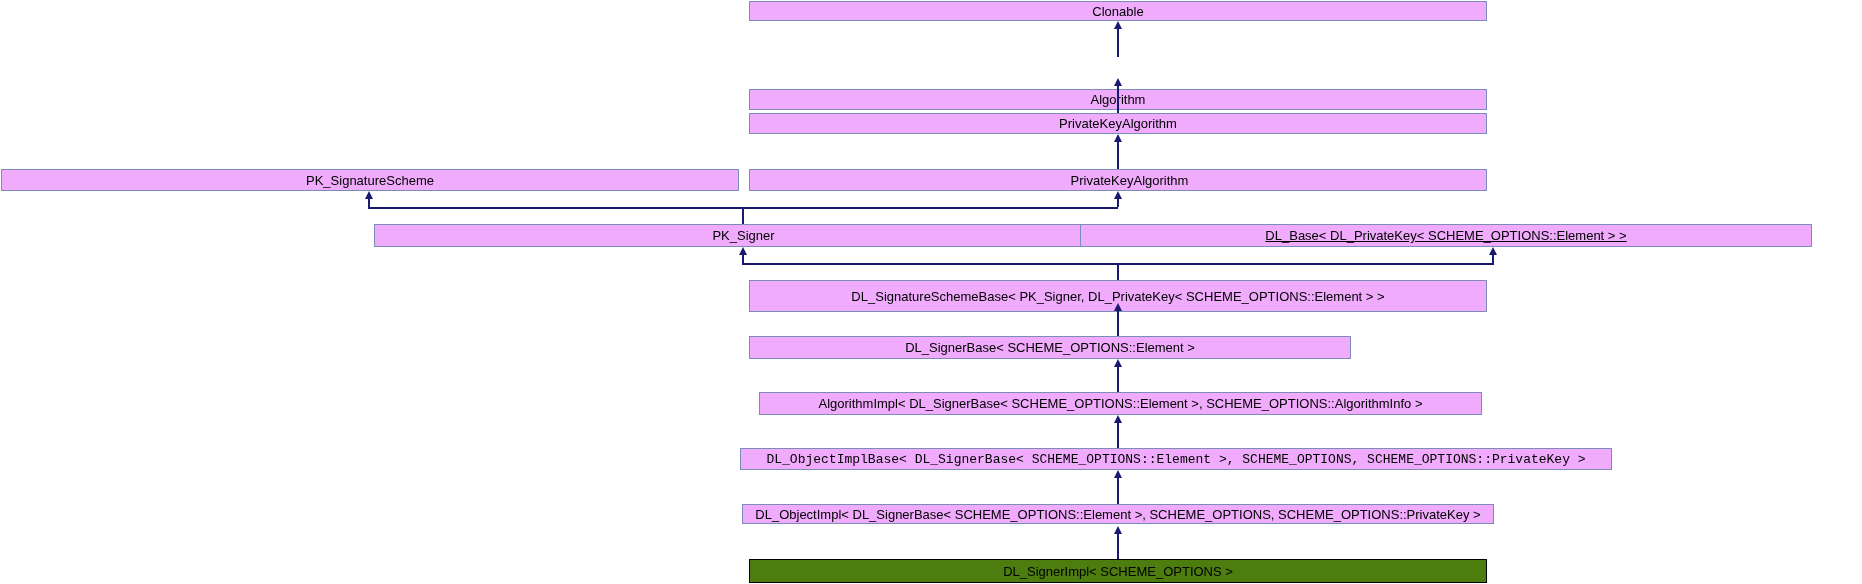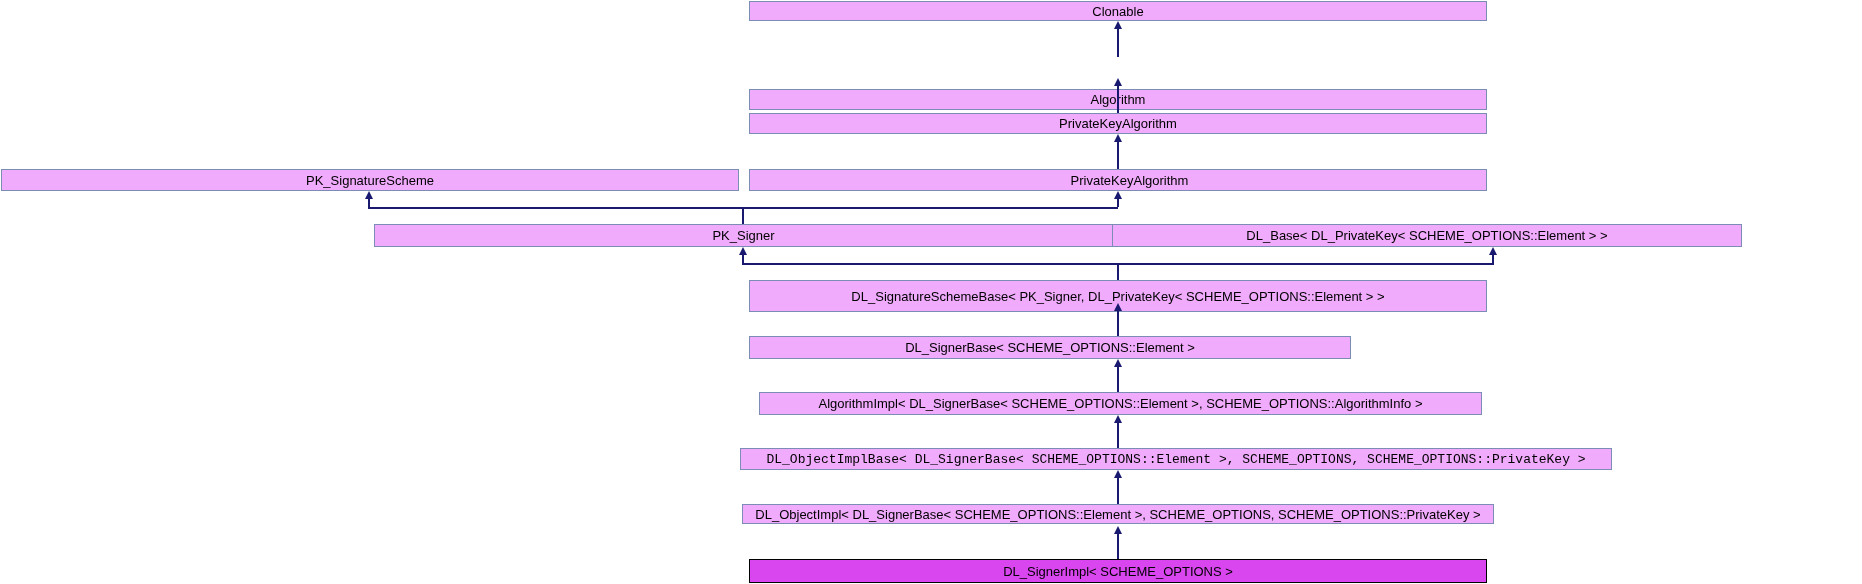--- a/index.html
+++ b/index.html
@@ -20,21 +20,21 @@
     font-size: 13px;
     line-height: 1;
     display: flex;
     align-items: center;
     justify-content: center;
     white-space: nowrap;
     overflow: hidden;
     cursor: pointer;
   }
   .node.focus {
-    background: #d946ef;
+    background: #4d7c0f;
     border: 1px solid #000000;
     cursor: default;
   }
   .vline {
     position: absolute;
     width: 2px;
     background: #191970;
   }
   .hline {
     position: absolute;
@@ -54,21 +54,21 @@
 <body>
 
 <div id="canvas">
 
   <div class="node" style="left:749px; top:1px;   width:738px; height:20px;">Clonable</div>
   <div class="node" style="left:749px; top:57px;  width:738px; height:21px;margin-top:32px;">Algorithm</div>
   <div class="node" style="left:749px; top:113px; width:738px; height:21px;">PrivateKeyAlgorithm</div>
   <div class="node" style="left:1px;   top:169px; width:738px; height:22px;">PK_SignatureScheme</div>
   <div class="node" style="left:749px; top:169px; width:738px; height:22px;padding-left:23px;">PrivateKeyAlgorithm</div>
   <div class="node" style="left:374px; top:224px; width:739px; height:23px;">PK_Signer</div>
-  <div class="node" style="left:1112px;top:224px; width:630px; height:23px;">DL_Base&lt; DL_PrivateKey&lt; SCHEME_OPTIONS::Element &gt; &gt;</div>
+  <div class="node" style="left:1080px;top:224px; width:732px; height:23px;text-decoration:underline;">DL_Base&lt; DL_PrivateKey&lt; SCHEME_OPTIONS::Element &gt; &gt;</div>
   <div class="node" style="left:749px; top:280px; width:738px; height:32px;">DL_SignatureSchemeBase&lt; PK_Signer, DL_PrivateKey&lt; SCHEME_OPTIONS::Element &gt; &gt;</div>
   <div class="node" style="left:749px; top:336px; width:602px; height:23px;text-align:right;">DL_SignerBase&lt; SCHEME_OPTIONS::Element &gt;</div>
   <div class="node" style="left:759px; top:392px; width:723px; height:23px;">AlgorithmImpl&lt; DL_SignerBase&lt; SCHEME_OPTIONS::Element &gt;, SCHEME_OPTIONS::AlgorithmInfo &gt;</div>
   <div class="node" style="left:740px; top:448px; width:872px; height:22px;font-family:Liberation Mono, monospace;">DL_ObjectImplBase&lt; DL_SignerBase&lt; SCHEME_OPTIONS::Element &gt;, SCHEME_OPTIONS, SCHEME_OPTIONS::PrivateKey &gt;</div>
   <div class="node" style="left:742px; top:504px; width:752px; height:20px;">DL_ObjectImpl&lt; DL_SignerBase&lt; SCHEME_OPTIONS::Element &gt;, SCHEME_OPTIONS, SCHEME_OPTIONS::PrivateKey &gt;</div>
   <div class="node focus" style="left:749px; top:559px; width:738px; height:24px;">DL_SignerImpl&lt; SCHEME_OPTIONS &gt;</div>
 
   <div class="arrowhead" style="left:1114px; top:21px;"></div>
   <div class="vline" style="left:1117px; top:29px; height:28px;"></div>
 

